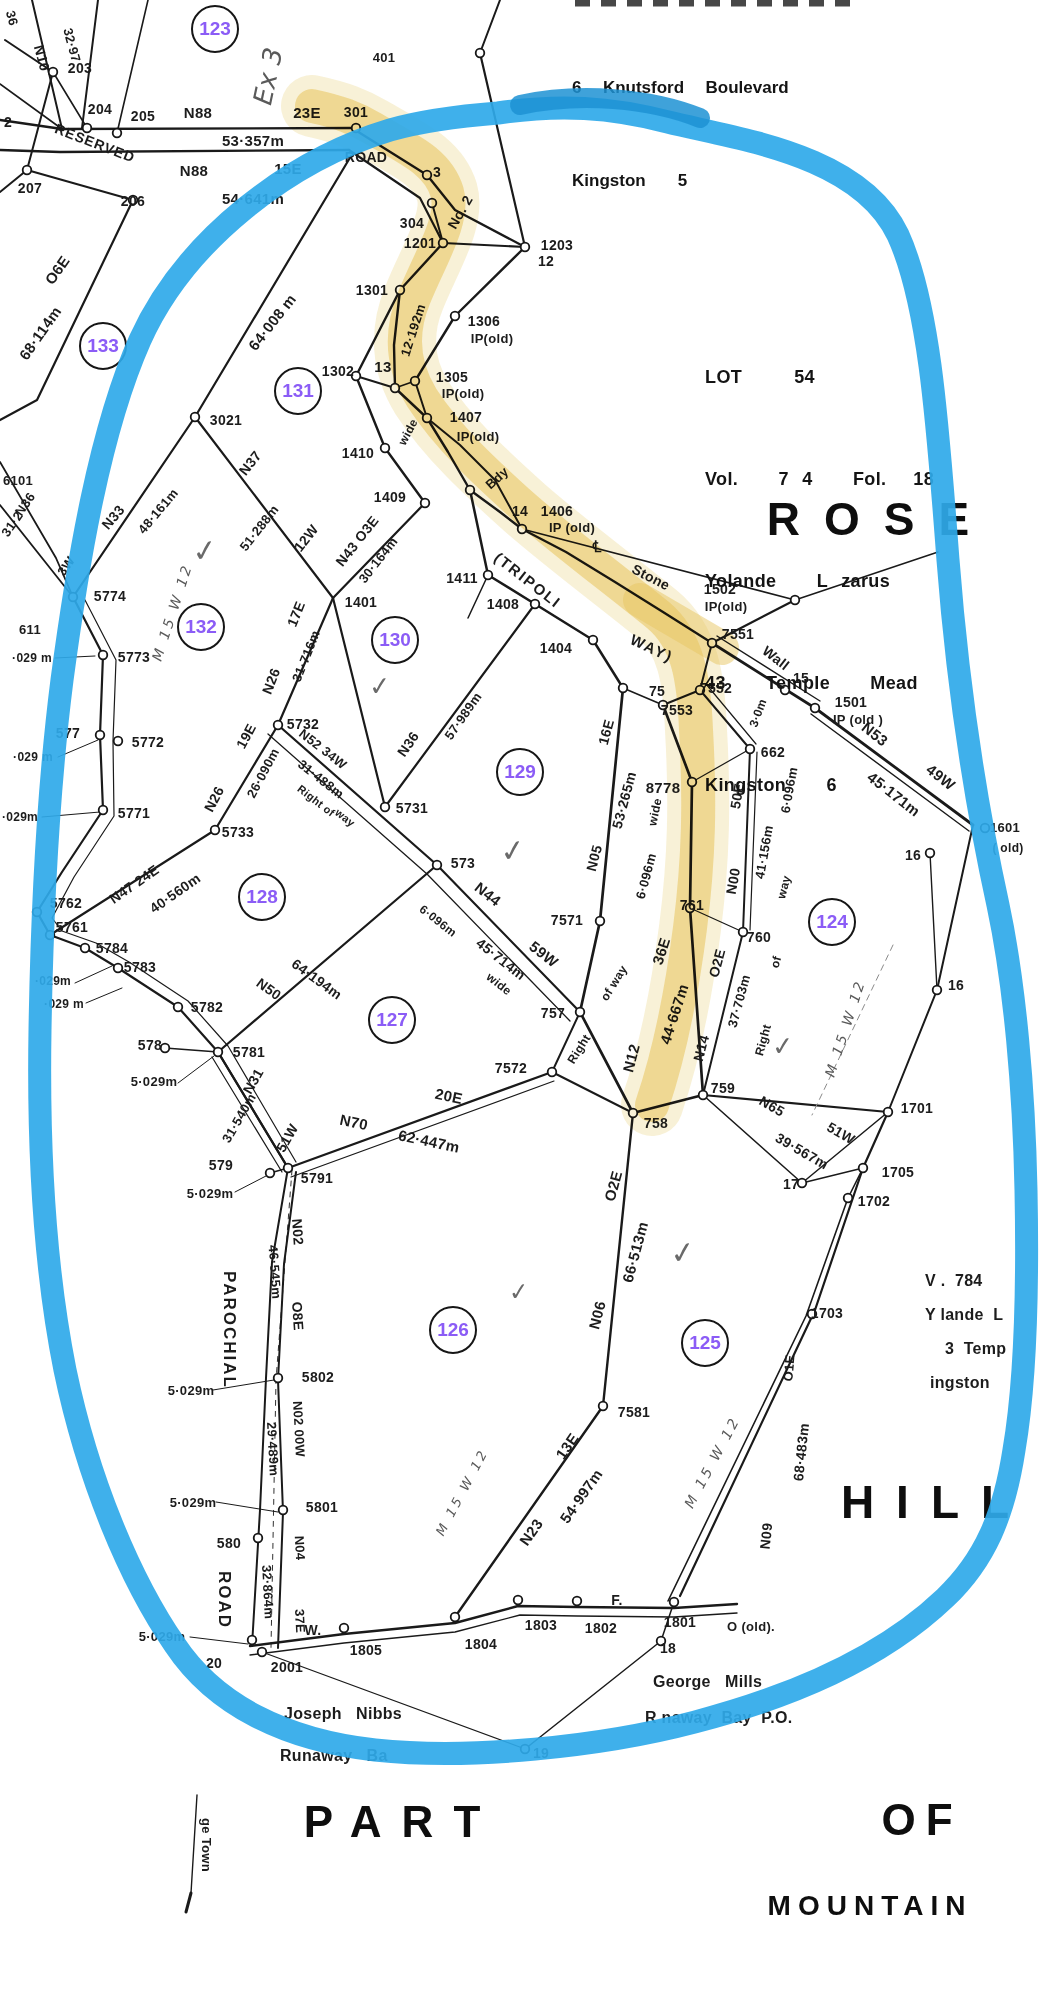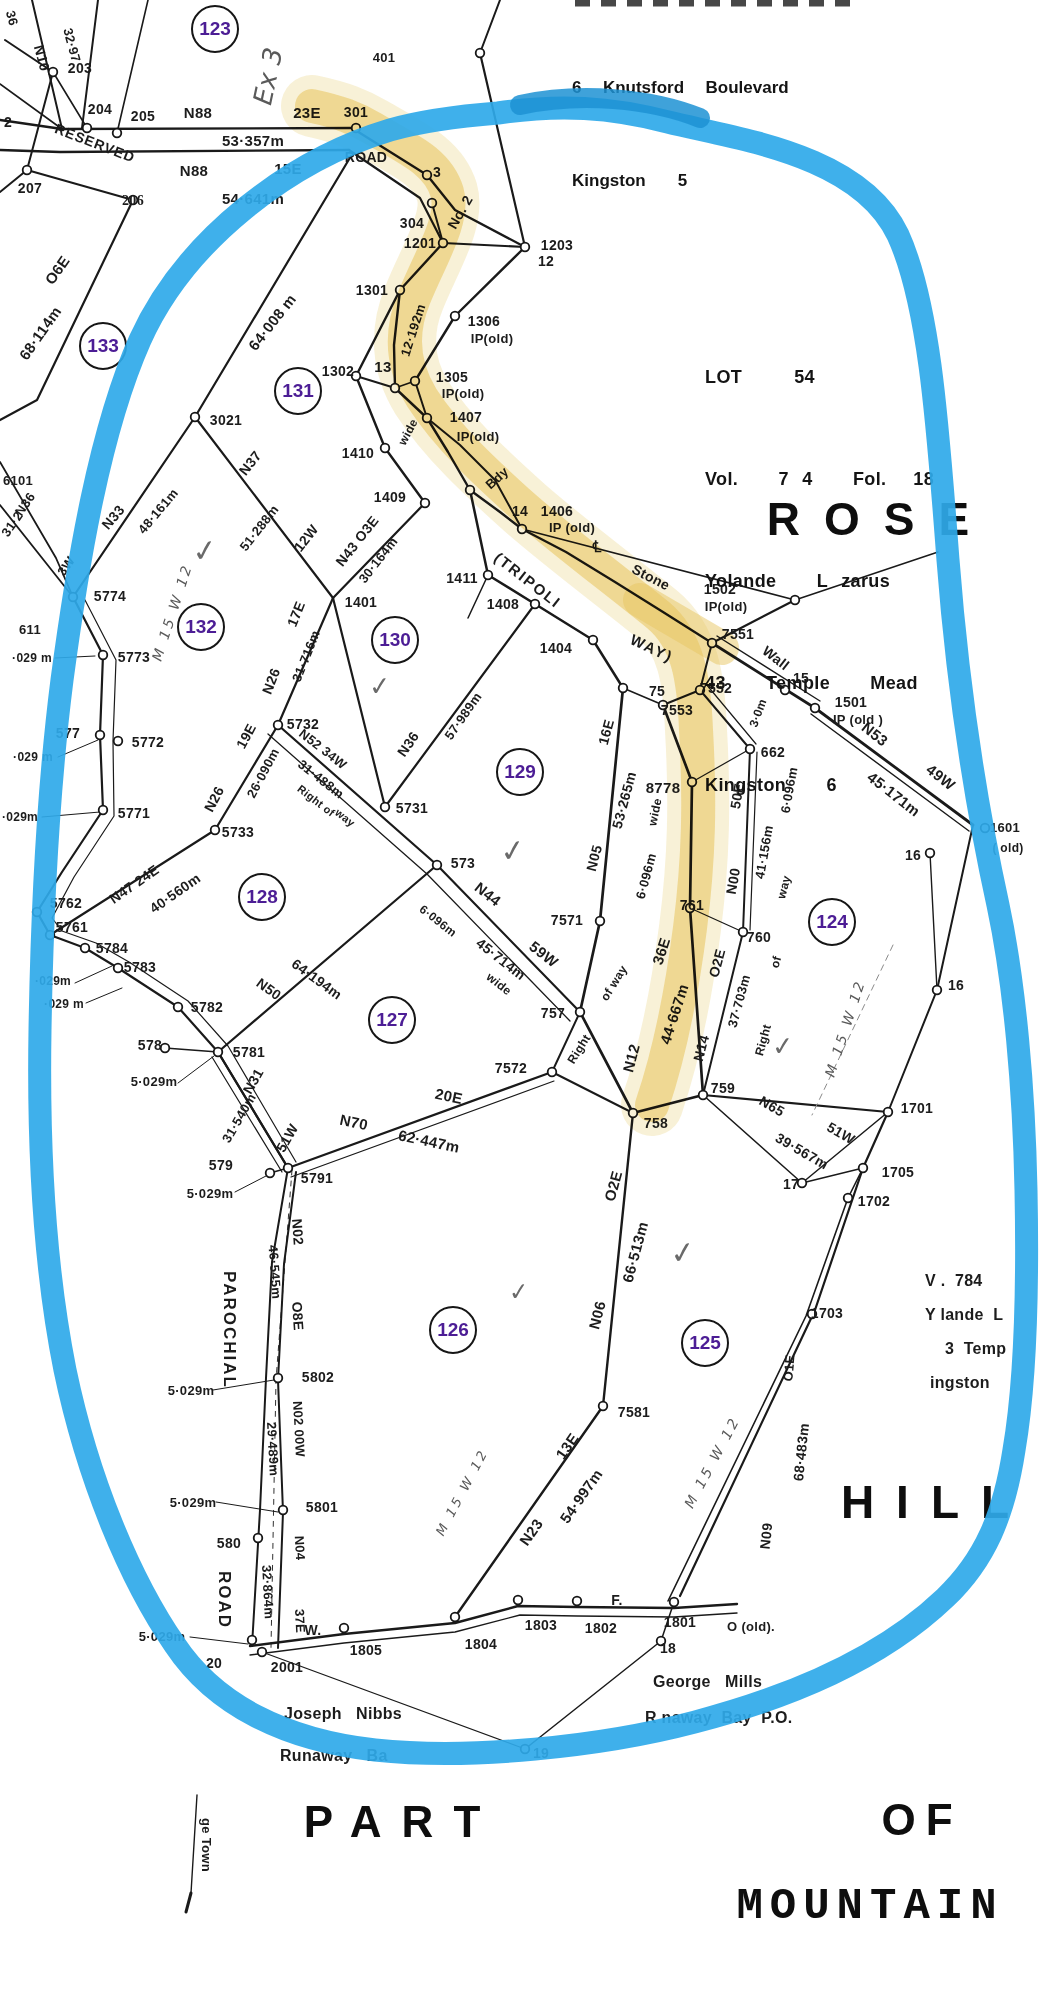--- a/index.html
+++ b/index.html
@@ -7,32 +7,32 @@
          font-family:"Liberation Sans",sans-serif;isolation:isolate;}
   #map-svg,#overlay-svg{position:absolute;left:0;top:0;z-index:1;}
   #labels{position:absolute;left:0;top:0;width:1043px;height:2000px;z-index:2;}
   .lbl{position:absolute;font-weight:700;color:#1c1c1c;white-space:pre;letter-spacing:.3px;
        transform:translate(-50%,-50%);line-height:1;}
   .lbl.left{transform:translate(0,-50%);}
   .lbl.hand{font-weight:400;font-style:italic;color:#5a5a5a;font-family:"DejaVu Sans",sans-serif;}
   .lbl.check{font-weight:400;color:#6a6a6a;}
   .lotc{position:absolute;width:44px;height:44px;border:2.6px solid #161616;border-radius:50%;
         display:flex;align-items:center;justify-content:center;background:rgba(255,255,255,.65);
-        font-size:19px;font-weight:700;color:#4c1d95;transform:translate(-50%,-50%);}
+        font-size:19px;font-weight:700;color:#8b5cf6;transform:translate(-50%,-50%);}
   .tblock{position:absolute;color:#141414;white-space:pre;z-index:2;}
   #b-knutsford{left:572px;top:10px;font-size:17px;font-weight:700;line-height:31px;word-spacing:6px;}
   #b-lot{left:705px;top:292px;font-size:18px;font-weight:700;line-height:34px;word-spacing:8px;letter-spacing:.4px;}
   #b-lot .gap{display:inline-block;width:52px;}
   .big{position:absolute;font-weight:700;color:#0e0e0e;transform:translate(-50%,-50%);white-space:pre;z-index:2;}
   #t-rose{left:880px;top:519px;font-size:46px;letter-spacing:24px;}
   #t-hill{left:936px;top:1502px;font-size:46px;letter-spacing:22px;}
   #t-part{left:402px;top:1822px;font-size:44px;letter-spacing:20px;}
   #t-of{left:922px;top:1820px;font-size:44px;letter-spacing:10px;}
   #t-tripoli{left:414px;top:1922px;font-size:44px;letter-spacing:16px;}
-  #t-mountain{left:870px;top:1906px;font-size:44px;letter-spacing:7px;font-family:Liberation Mono, monospace;}
+  #t-mountain{left:870px;top:1906px;font-size:28px;letter-spacing:7px;}
   #yellow-layer{mix-blend-mode:multiply;z-index:3;position:absolute;left:0;top:0;}
   #blue-layer{z-index:4;position:absolute;left:0;top:0;}
 </style>
 </head>
 <body>
 
 <div id="stage">
 
   <svg id="map-svg" width="1043" height="2000" viewBox="0 0 1043 2000">
     <line x1="575" y1="3" x2="852" y2="3" stroke="#1a1a1a" stroke-width="7" stroke-dasharray="15 11" opacity=".8"></line>
@@ -224,21 +224,21 @@
       <div class="lbl" style="left: 95px; top: 143px; font-size: 14px; letter-spacing: 1px; transform: translate(-50%, -50%) rotate(21deg);">RESERVED</div>
       <div class="lbl" style="left: 198px; top: 112px; font-size: 15px; transform: translate(-50%, -50%) rotate(0deg);">N88</div>
       <div class="lbl" style="left: 307px; top: 112px; font-size: 15px; transform: translate(-50%, -50%) rotate(0deg);">23E</div>
       <div class="lbl" style="left: 356px; top: 112px; font-size: 14px; transform: translate(-50%, -50%) rotate(0deg);">301</div>
       <div class="lbl" style="left: 253px; top: 140px; font-size: 15px; transform: translate(-50%, -50%) rotate(0deg);">53·357m</div>
       <div class="lbl" style="left: 366px; top: 157px; font-size: 14px; transform: translate(-50%, -50%) rotate(0deg);">ROAD</div>
       <div class="lbl" style="left: 194px; top: 170px; font-size: 15px; transform: translate(-50%, -50%) rotate(0deg);">N88</div>
       <div class="lbl" style="left: 288px; top: 168px; font-size: 15px; transform: translate(-50%, -50%) rotate(0deg);">15E</div>
       <div class="lbl" style="left: 253px; top: 198px; font-size: 15px; transform: translate(-50%, -50%) rotate(0deg);">54·641m</div>
       <div class="lbl" style="left: 30px; top: 188px; font-size: 14px; transform: translate(-50%, -50%) rotate(0deg);">207</div>
-      <div class="lbl" style="left: 133px; top: 201px; font-size: 14px; transform: translate(-50%, -50%) rotate(0deg); font-family: Liberation Serif, serif;">206</div>
+      <div class="lbl" style="left: 133px; top: 201px; font-size: 14px; transform: translate(-50%, -50%) rotate(0deg);">206</div>
       <div class="lbl hand" style="left: 268px; top: 76px; font-size: 26px; transform: translate(-50%, -50%) rotate(-78deg);">Ex 3</div>
       <div class="lbl" style="left: 384px; top: 57px; font-size: 13px; transform: translate(-50%, -50%) rotate(0deg);">401</div>
       <div class="lbl" style="left: 57px; top: 270px; font-size: 15px; transform: translate(-50%, -50%) rotate(-55deg);">O6E</div>
       <div class="lbl" style="left: 40px; top: 333px; font-size: 15px; transform: translate(-50%, -50%) rotate(-55deg);">68·114m</div>
       <div class="lbl" style="left: 437px; top: 172px; font-size: 14px; transform: translate(-50%, -50%) rotate(0deg);">3</div>
       <div class="lbl" style="left: 460px; top: 212px; font-size: 14px; transform: translate(-50%, -50%) rotate(-60deg);">No. 2</div>
       <div class="lbl" style="left: 412px; top: 223px; font-size: 14px; transform: translate(-50%, -50%) rotate(0deg);">304</div>
       <div class="lbl" style="left: 420px; top: 243px; font-size: 14px; transform: translate(-50%, -50%) rotate(0deg);">1201</div>
       <div class="lbl" style="left: 557px; top: 245px; font-size: 14px; transform: translate(-50%, -50%) rotate(0deg);">1203</div>
       <div class="lbl" style="left: 546px; top: 261px; font-size: 14px; transform: translate(-50%, -50%) rotate(0deg);">12</div>

